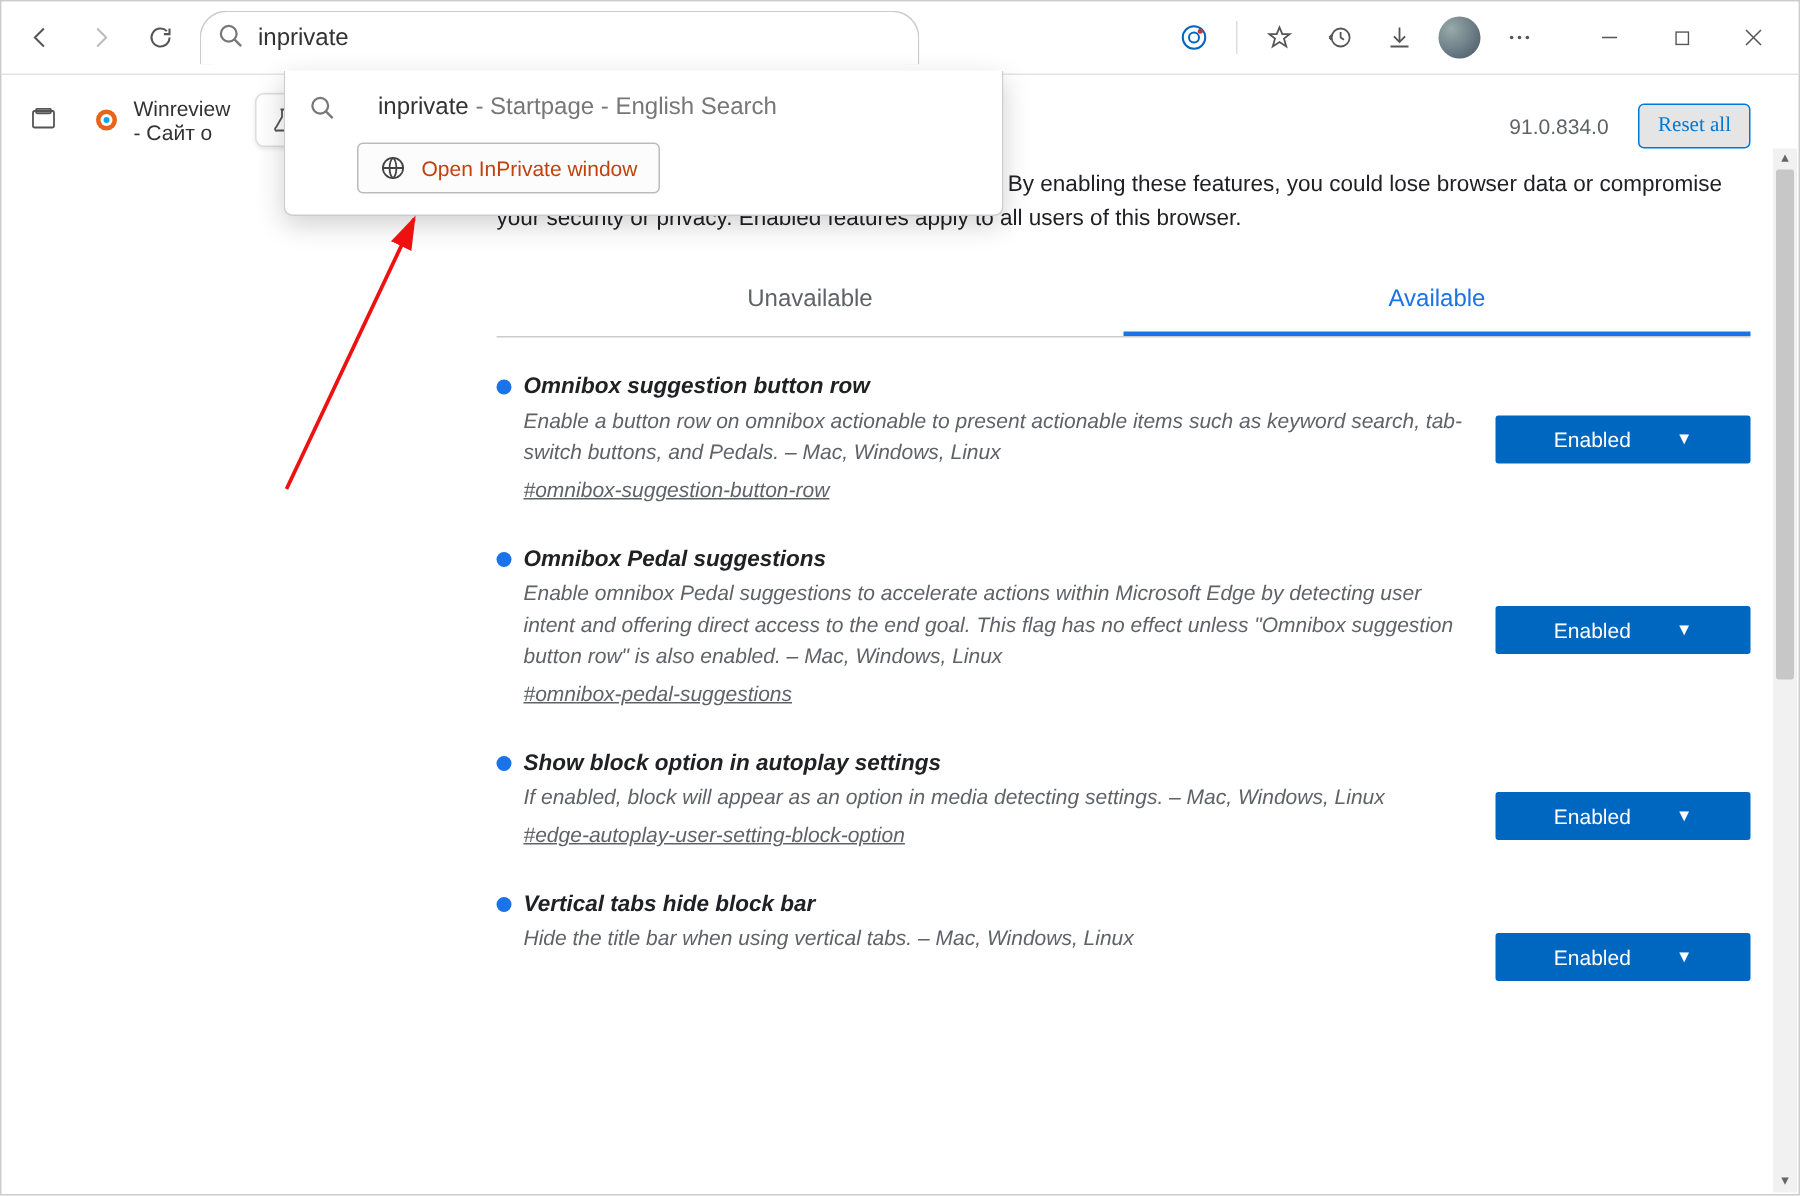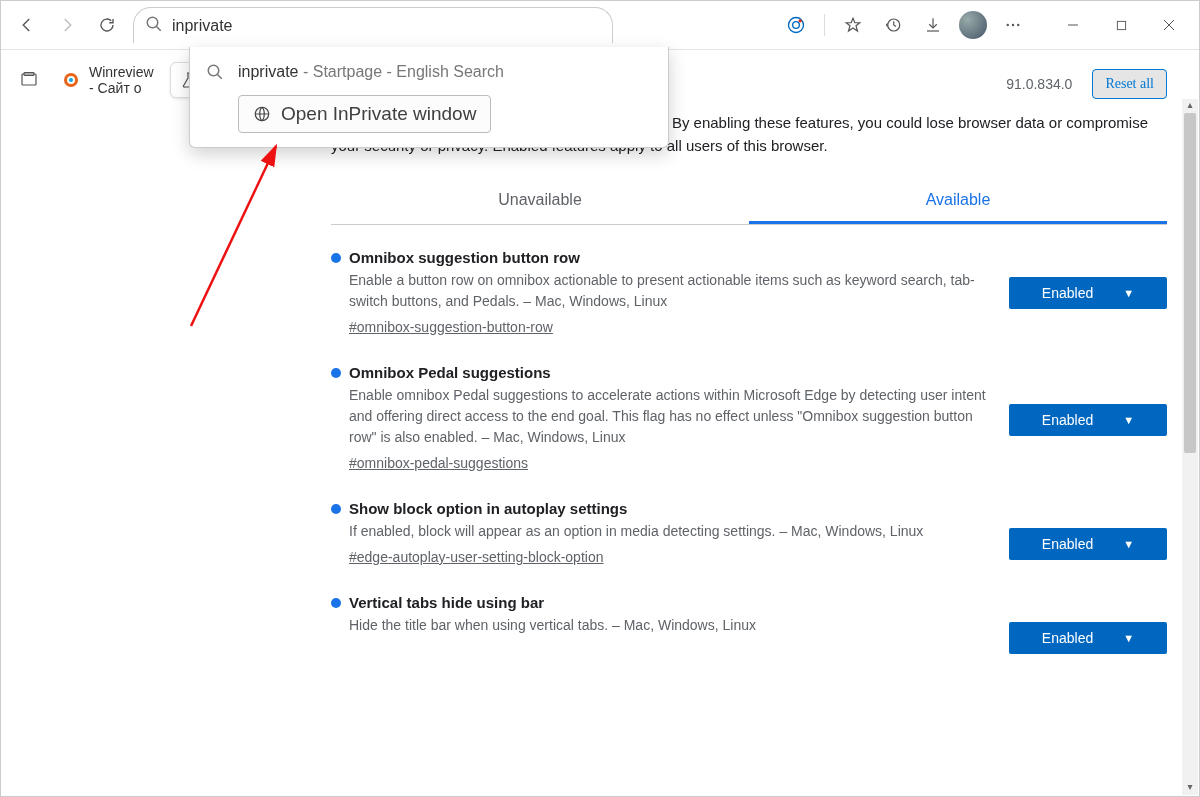--- a/index.html
+++ b/index.html
@@ -26,33 +26,33 @@
 .topline { display:flex; align-items:center; margin-bottom:12px; }
 .topline h1 { font-size:28px; font-weight:400; color:#202124;}
 .version { margin-left:auto; font-size:14px; color:#5f6368;}
 .reset-btn { margin-left:20px; border:1px solid #0078d4; color:#0078d4; background:#e5e5e5; padding:6px 12px; border-radius:4px; font-size:14px;font-family:Liberation Serif, serif;}
 .warning { font-size:15px; color:#202124; margin-bottom:22px; line-height:1.5;}
 .warning .red { color:#d93025; }
 .tabs { display:flex; border-bottom:1px solid #ccc; margin-bottom:24px;}
 .tab { flex:1; text-align:center; padding:12px 0; font-size:16px; color:#5f6368;}
 .tab.active { color:#1a73e8; border-bottom:3px solid #1a73e8;}
 .flag { display:flex; margin-bottom:28px; gap:20px;}
-.flag-left { flex:1; position:relative; padding-left:18px;}
+.flag-left { flex:1; position:relative; padding-left:18px;font-style:italic;}
 .bullet { position:absolute; left:0; top:4px; width:10px; height:10px; border-radius:50%; background:#1a73e8;}
 .flag-title { font-size:15px; font-weight:600; color:#202124; margin-bottom:4px;}
 .flag-desc { font-size:14px; color:#5f6368; line-height:1.5; margin-bottom:6px;}
 .flag-hash { font-size:14px; color:#5f6368; text-decoration:underline;}
-.flag-sel { width:158px; height:32px; background:#0067c0; color:#fff; border:none; border-radius:2px; display:flex; align-items:center; justify-content:center; font-size:14px; gap:30px; padding:0 12px; align-self:flex-start; margin-top:28px;}
+.flag-sel { width:170px; height:32px; background:#0067c0; color:#fff; border:none; border-radius:2px; display:flex; align-items:center; justify-content:center; font-size:14px; gap:30px; padding:0 12px; align-self:flex-start; margin-top:28px;}
 .flag-sel .chev { font-size:11px; }
 .flag-sel.mid { margin-top:40px;}
 .dropdown { position:absolute; top:46px; left:188px; width:480px; background:#fff; border:1px solid #ccc; border-top:none; border-radius:0 0 6px 6px; box-shadow:0 6px 18px rgba(0,0,0,.18); padding:8px 10px 14px 10px; z-index:50;}
-.dd-row { display:flex; align-items:center; gap:14px; padding:8px 6px; font-size:16px;text-align:center;}
+.dd-row { display:flex; align-items:center; gap:28px; padding:8px 6px; font-size:16px;text-align:center;}
 .dd-row .typed { color:#333;}
 .dd-row .sugg { color:#777;}
-.dd-pedal { margin:6px 0 0 38px; display:inline-flex; align-items:center; gap:10px; border:1px solid #bbb; border-radius:4px; padding:7px 14px; font-size:19px; color:#404040; background:#fcfcfc;}
+.dd-pedal { margin:6px 0 0 38px; display:inline-flex; align-items:center; gap:10px; border:1px solid #bbb; border-radius:4px; padding:7px 14px; font-size:14px; color:#c2410c; background:#fcfcfc;}
 .arrow { position:absolute; z-index:60; top:135px; left:180px; pointer-events:none;}
 .scrollbar { position:absolute; right:1px; top:49px; bottom:1px; width:16px; background:#f1f1f1;}
 .thumb { position:absolute; left:2px; right:2px; top:14px; height:340px; background:#c7c7c7; border-radius:2px;}
 .sb-arrow { position:absolute; left:0; right:0; height:14px; text-align:center; font-size:10px; color:#666;}
 svg { display:block; }
 </style>
 </head>
 <body>
 
 <div class="toolbar">
@@ -211,21 +211,21 @@
         <div class="flag">
           <div class="flag-left"><span class="bullet"></span><div class="flag-title">Show block option in autoplay settings</div><div class="flag-desc">If enabled, block will appear as an option in media detecting settings. – Mac, Windows, Linux</div><a class="flag-hash">#edge-autoplay-user-setting-block-option</a></div>
           <div class="flag-sel ">
             <span>Enabled</span>
             <span class="chev">▼</span>
           </div>
         </div>
         <div class="flag">
           <div class="flag-left">
             <span class="bullet"></span>
-            <div class="flag-title">Vertical tabs hide using bar</div>
+            <div class="flag-title">Vertical tabs hide block bar</div>
             <div class="flag-desc">Hide the title bar when using vertical tabs. – Mac, Windows, Linux</div>
           </div>
           <div class="flag-sel ">
             <span>Enabled</span>
             <span class="chev">▼</span>
           </div>
         </div>
       </div>
   </div>
 

